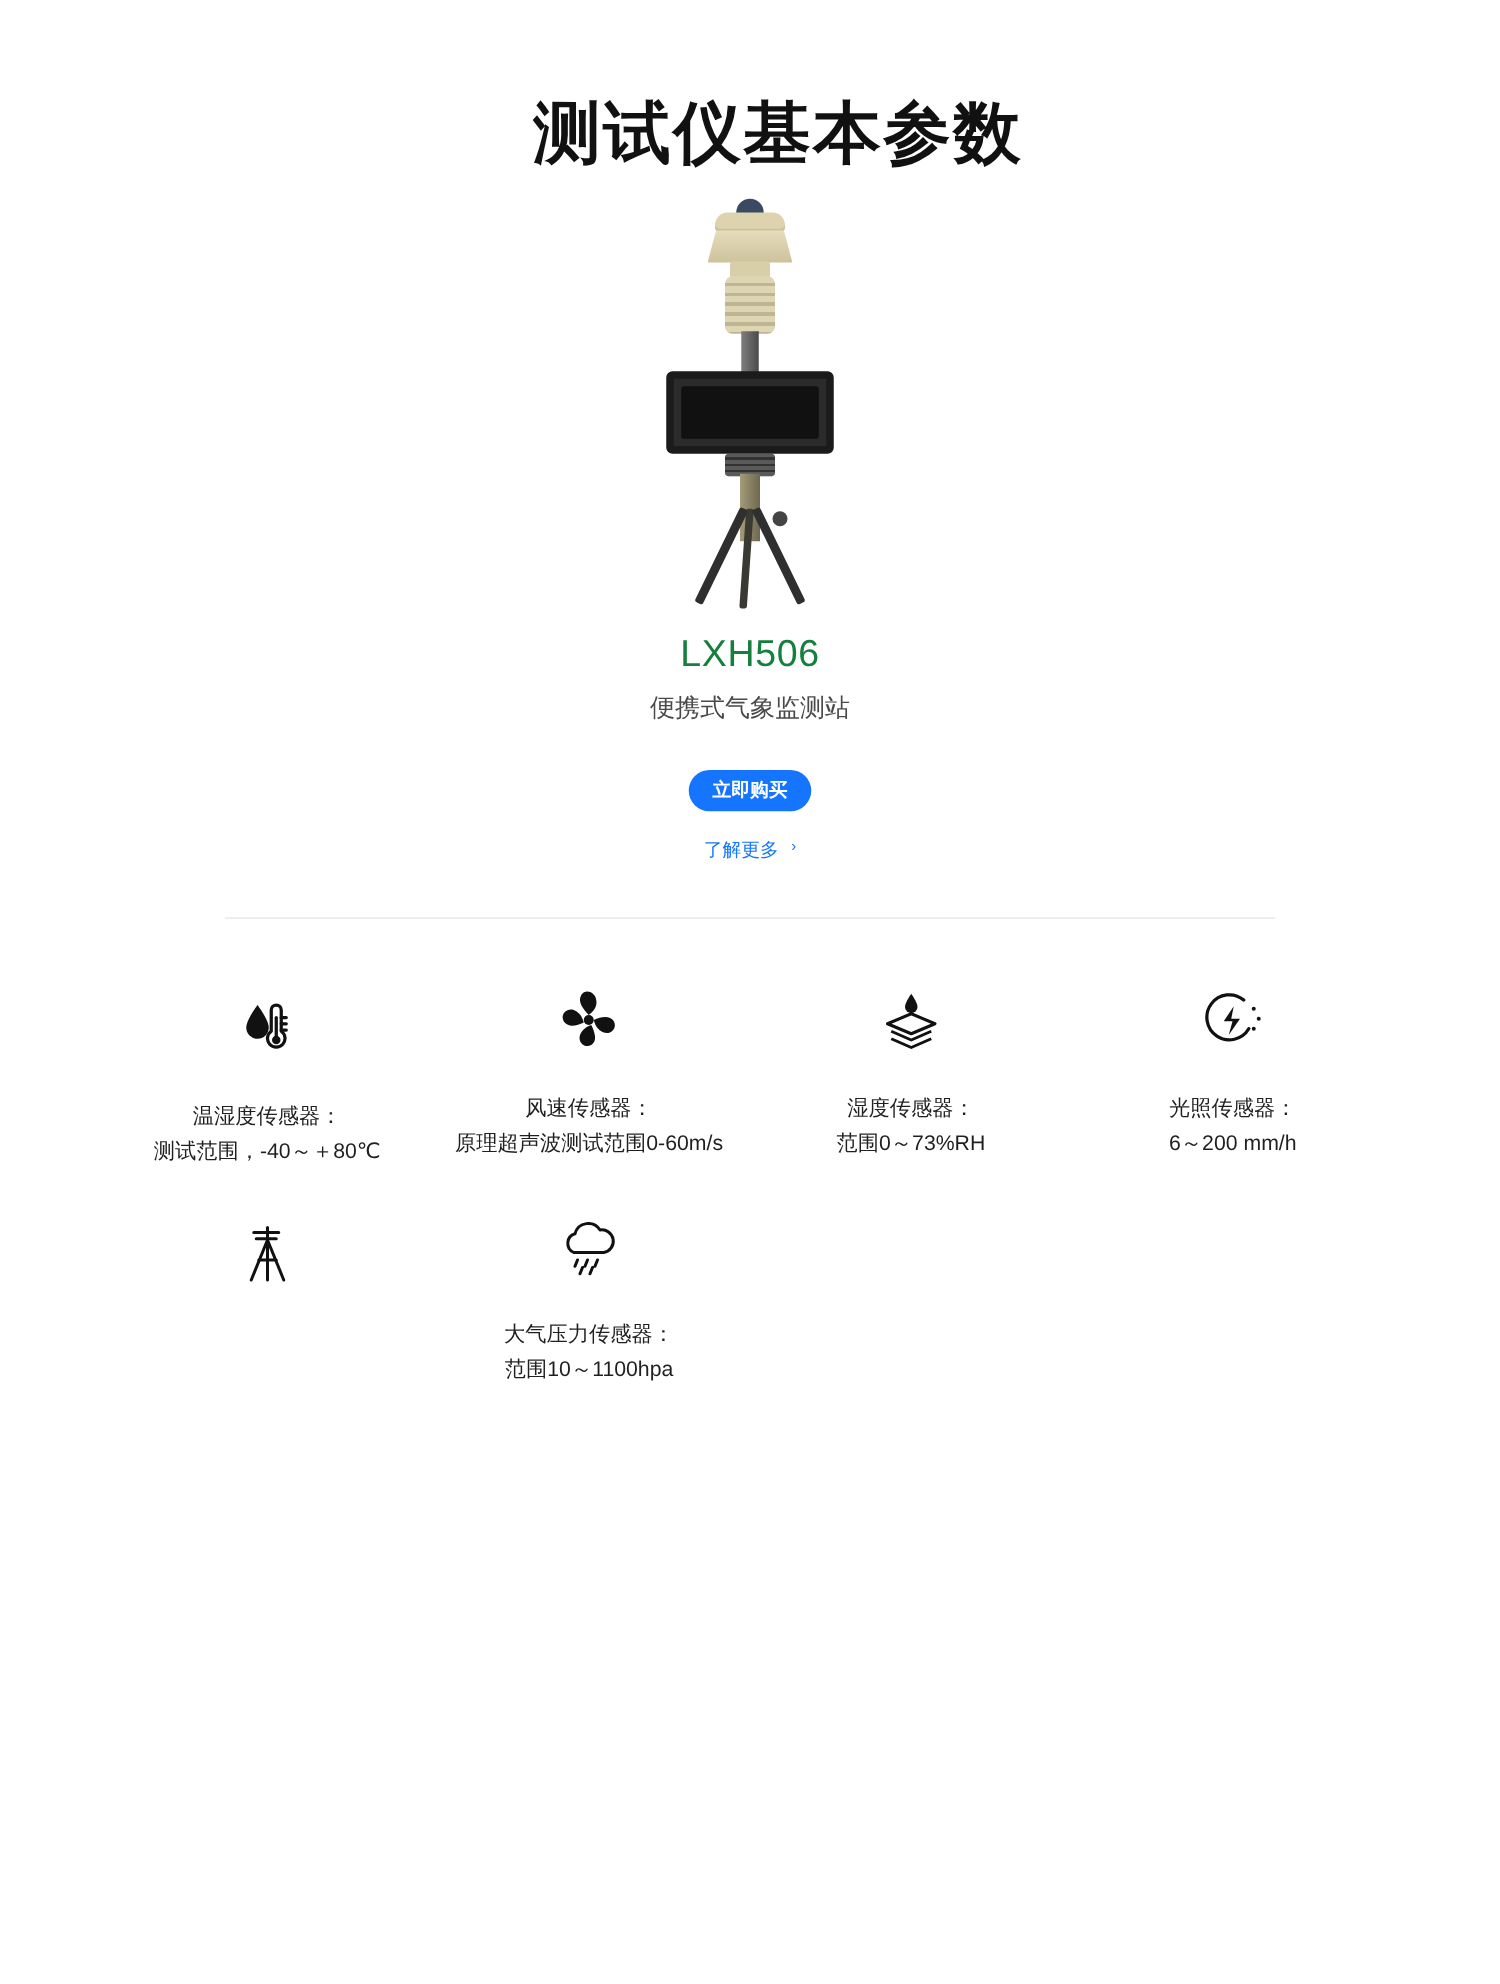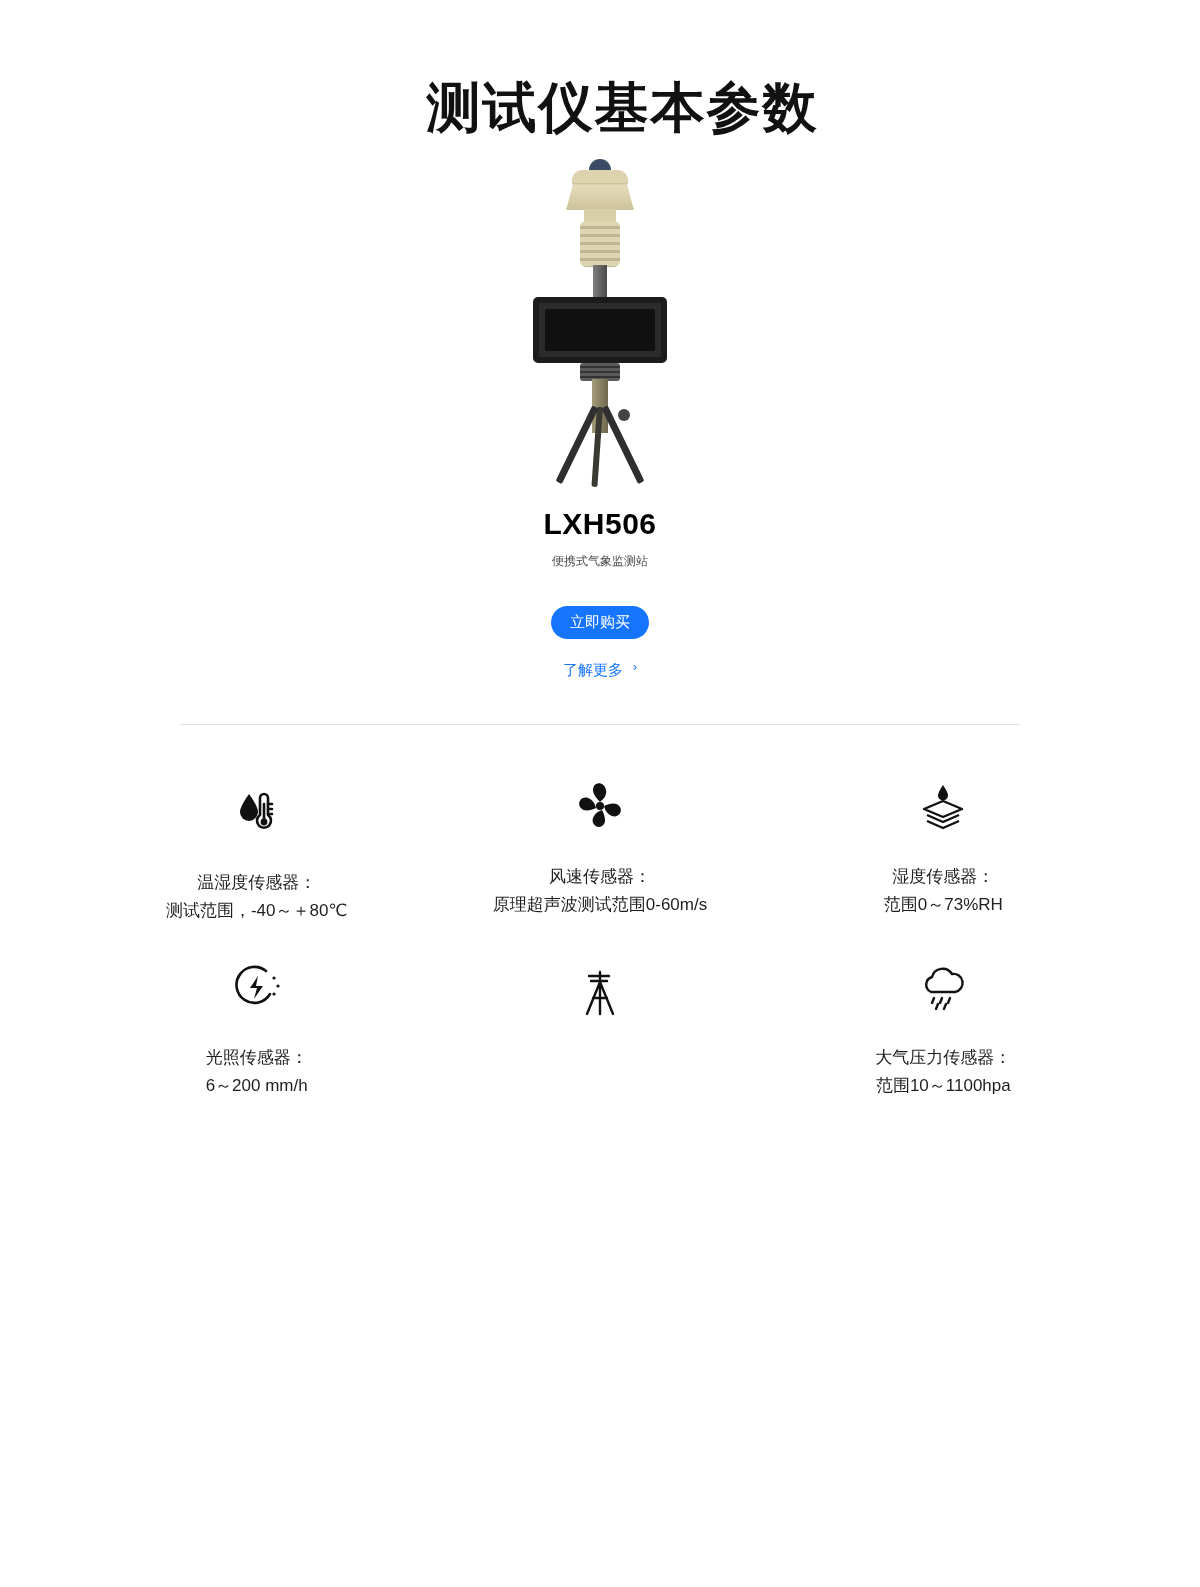--- a/index.html
+++ b/index.html
@@ -114,40 +114,41 @@
   .leg-m { left: 117px; top: 248px; width: 6px; height: 80px; transform: rotate(4deg); background:#3a3a33; }
   .d-knob {
     position: absolute; left: 138px; top: 250px;
     width: 12px; height: 12px; border-radius: 50%;
     background: #444;
   }
 
   .model-name {
     margin-top: 18px;
     font-size: 30px;
-    font-weight: 700;
-    color: #000000;
+    font-weight: 400;
+    color: #15803d;
     letter-spacing: .5px;
   }
   .model-sub {
     margin-top: 12px;
-    font-size: 12px;
+    font-size: 20px;
     color: #4a4a4a;
   }
   .buy-btn {
     margin-top: 36px;
     width: 98px;
     height: 33px;
     border-radius: 17px;
     background: #1675ff;
     color: #fff;
     font-size: 15px;
     border: none;
     cursor: pointer;
     font-family: inherit;
+    font-weight: bold;
   }
   .learn-more {
     margin-top: 22px;
     font-size: 15px;
     color: #1675ff;
     text-decoration: none;
     display: inline-flex;
     align-items: flex-start;
     gap: 10px;
     cursor: pointer;
@@ -163,21 +164,21 @@
     width: 840px;
     height: 1px;
     background: #e3e3e3;
   }
 
   
   .features {
     margin: 52px auto 0;
     width: 1030px;
     display: grid;
-    grid-template-columns: 1fr 1fr 1fr;
+    grid-template-columns: 1fr 1fr 1fr 1fr;
     column-gap: 0;
     row-gap: 0;
   }
   .feature {
     display: flex;
     flex-direction: column;
     align-items: center;
     text-align: center;
     padding: 0 20px 34px;
   }

